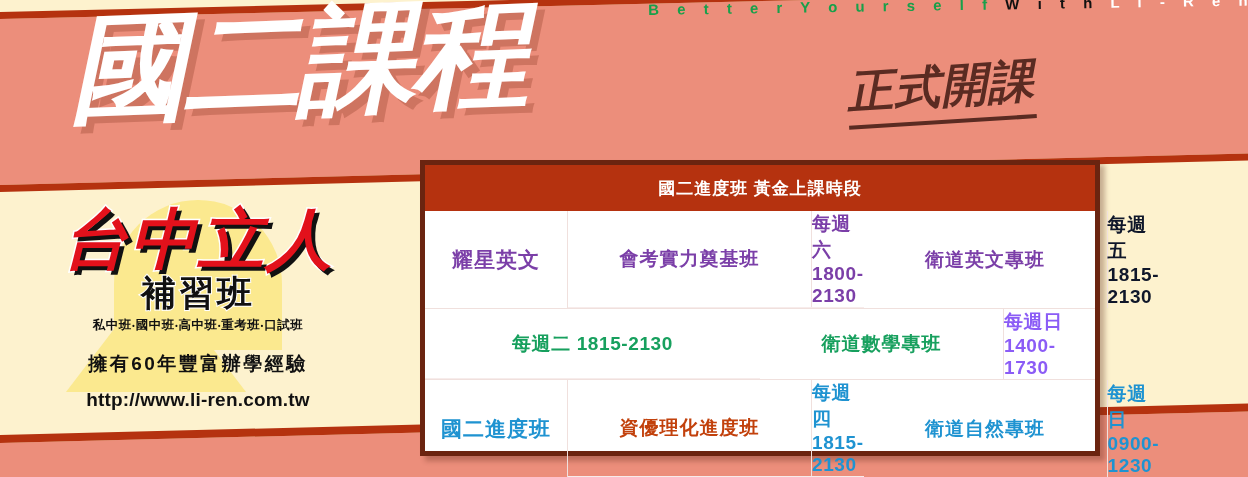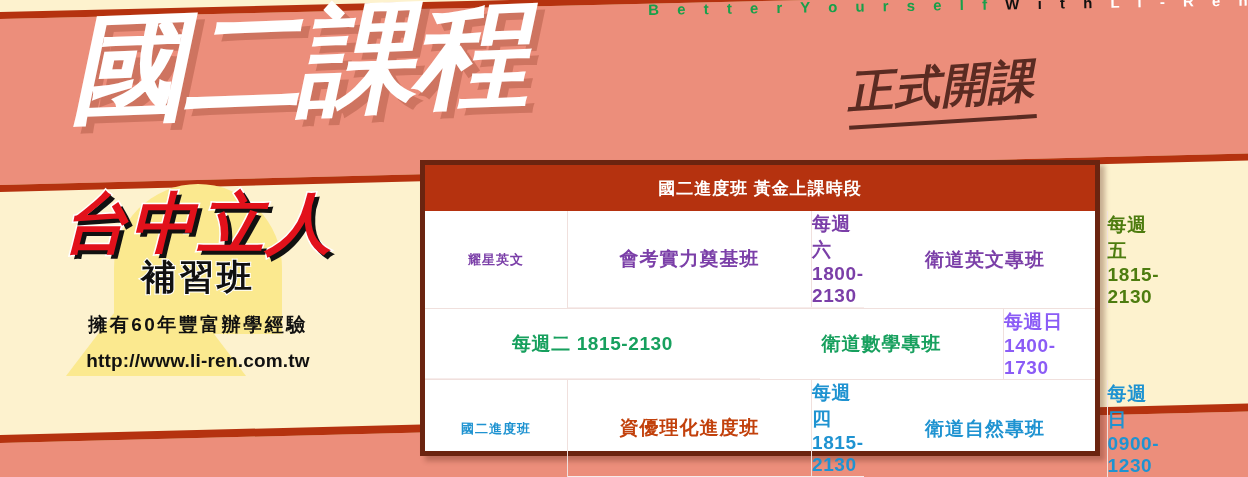--- a/index.html
+++ b/index.html
@@ -82,21 +82,21 @@
     white-space:nowrap;
     transform:rotate(-0.9deg);
     transform-origin:left top;
   }
   .tagline .tw-green { color:#18a04a; }
   .tagline .tw-black { color:#111111; }
   .tagline .tw-white { color:#ffffff; }
 
   
   .logo-block {
-    position:absolute; left:18px; top:180px;
+    position:absolute; left:18px; top:196px;
     width:360px; height:226px;
     z-index:6;
     text-align:center;
   }
   .sun-arch {
     position:absolute; left:96px; top:4px;
     width:168px; height:150px;
     background:#fbe98f;
     border-radius:84px 84px 0 0;
     z-index:1;
@@ -191,21 +191,21 @@
     flex:1;
     border-bottom:1.5px solid #f0e0dd;
   }
   .sched-group:last-child { border-bottom:none; }
   .grp-subject {
     width:143px;
     min-width:143px;
     display:flex;
     align-items:center;
     justify-content:center;
-    font-size:13px;
+    font-size:21px;
     font-weight:bold;
     letter-spacing:1px;
     border-right:1.5px solid #f0e0dd;
   }
   .grp-rows { flex:1; display:flex; flex-direction:row; }
   .grp-row {
     flex:1;
     display:flex;
     border-bottom:1.5px solid #f7eceb;
   }
@@ -252,38 +252,39 @@
 
   <div class="subtitle-wrap">
     <div class="sub-title">正式開課</div>
   </div>
 
   <div class="logo-block">
     <div class="sun-rays"></div>
     <div class="sun-arch"></div>
     <div class="logo-main">台中立人</div>
     <div class="logo-second">補習班</div>
+    <div class="logo-classes">私中班‧國中班‧高中班‧重考班‧口試班</div>
     <div class="logo-exp">擁有60年豐富辦學經驗</div>
     <div class="logo-url">http://www.li-ren.com.tw</div>
   </div>
 
   <div class="schedule">
     <div class="sched-header">國二進度班  黃金上課時段</div>
     <div class="sched-body">
 
       <div class="sched-group">
         <div class="grp-subject" style="color: rgb(123, 63, 168);">耀星英文</div>
         <div class="grp-rows">
           <div class="grp-row">
             <div class="cell-course" style="color: rgb(123, 63, 168);">會考實力奠基班</div>
             <div class="cell-time" style="color: rgb(123, 63, 168);">每週六 1800-2130</div>
           </div>
           <div class="grp-row">
             <div class="cell-course" style="color: rgb(123, 63, 168);">衛道英文專班</div>
-            <div class="cell-time" style="color: #4d7c0f;">每週五 1815-2130</div>
+            <div class="cell-time" style="color: #0f172a;">每週五 1815-2130</div>
           </div>
         </div>
       </div>
 
       <div class="sched-group">
         <div class="grp-rows">
           <div class="grp-row">
             <div class="cell-time" style="color: rgb(23, 160, 94);">每週二 1815-2130</div>
           </div>
           <div class="grp-row">

